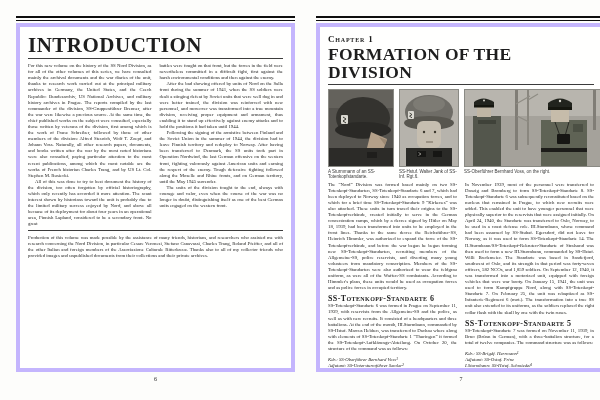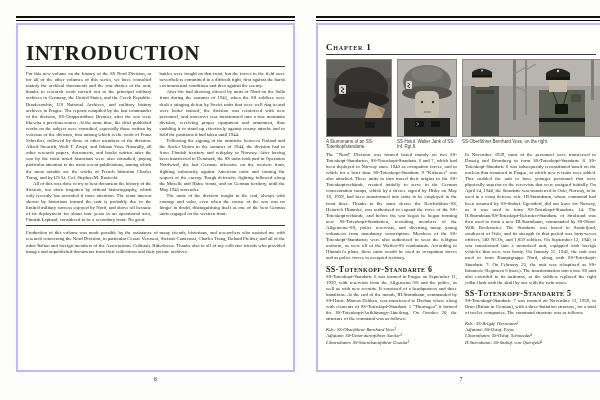--- a/index.html
+++ b/index.html
@@ -6,22 +6,22 @@
   body{
     width:600px;height:400px;position:relative;overflow:hidden;
     background:#fdfdfb;color:#1e1e1e;
     font-family:"Liberation Serif","DejaVu Serif",serif;
   }
   .page{position:absolute;top:16px;}
   .page-left{left:16px;width:279px;}
   .page-right{left:316px;width:290px;}
   .toprule{height:2px;border-top:2.2px solid #0e0e0e;border-bottom:1px solid #0e0e0e;margin-bottom:2px;}
   .pagebox{
-    border:2px solid #c4b5fd;background:#fffffe;
-    height:349px;box-sizing:border-box;padding:17px 8px;overflow:hidden;
+    border:4px solid #c4b5fd;background:#fffffe;
+    height:349px;box-sizing:border-box;padding:7px 8px;overflow:hidden;
   }
   .pageno{
     position:absolute;top:360px;left:0;width:100%;text-align:center;
     font-size:6px;color:#2a2a2a;
   }
   
   .h-big{font-weight:bold;letter-spacing:.5px;margin:0;line-height:1.05;}
   .h-intro{font-size:21px;}
   .h-ack{font-size:16px;margin-top:11px;}
   .h-rule{border:0;border-top:1px solid #3c3c3c;margin:2px 0 4px 0;}
@@ -74,20 +74,21 @@
 
   </div>
   <div class="pageno">6</div>
 </div>
 
 <div class="page page-right">
   <div class="toprule"></div>
   <div class="pagebox">
 
     <div class="chapter-label">Chapter 1</div>
+    <h1 class="h-chapter">FORMATION OF THE DIVISION</h1>
     <hr class="h-rule">
 
     <div class="photo-row">
 
       <div class="photo-cell" style="width:66px;">
         <div class="photo-frame">
           <svg width="64" height="76" viewBox="0 0 64 76">
             <rect x="0" y="0" width="64" height="76" fill="#55534e"></rect>
             <rect x="0" y="0" width="64" height="18" fill="#64625c"></rect>
             <ellipse cx="34" cy="28" rx="27" ry="21" fill="#34332f"></ellipse>

